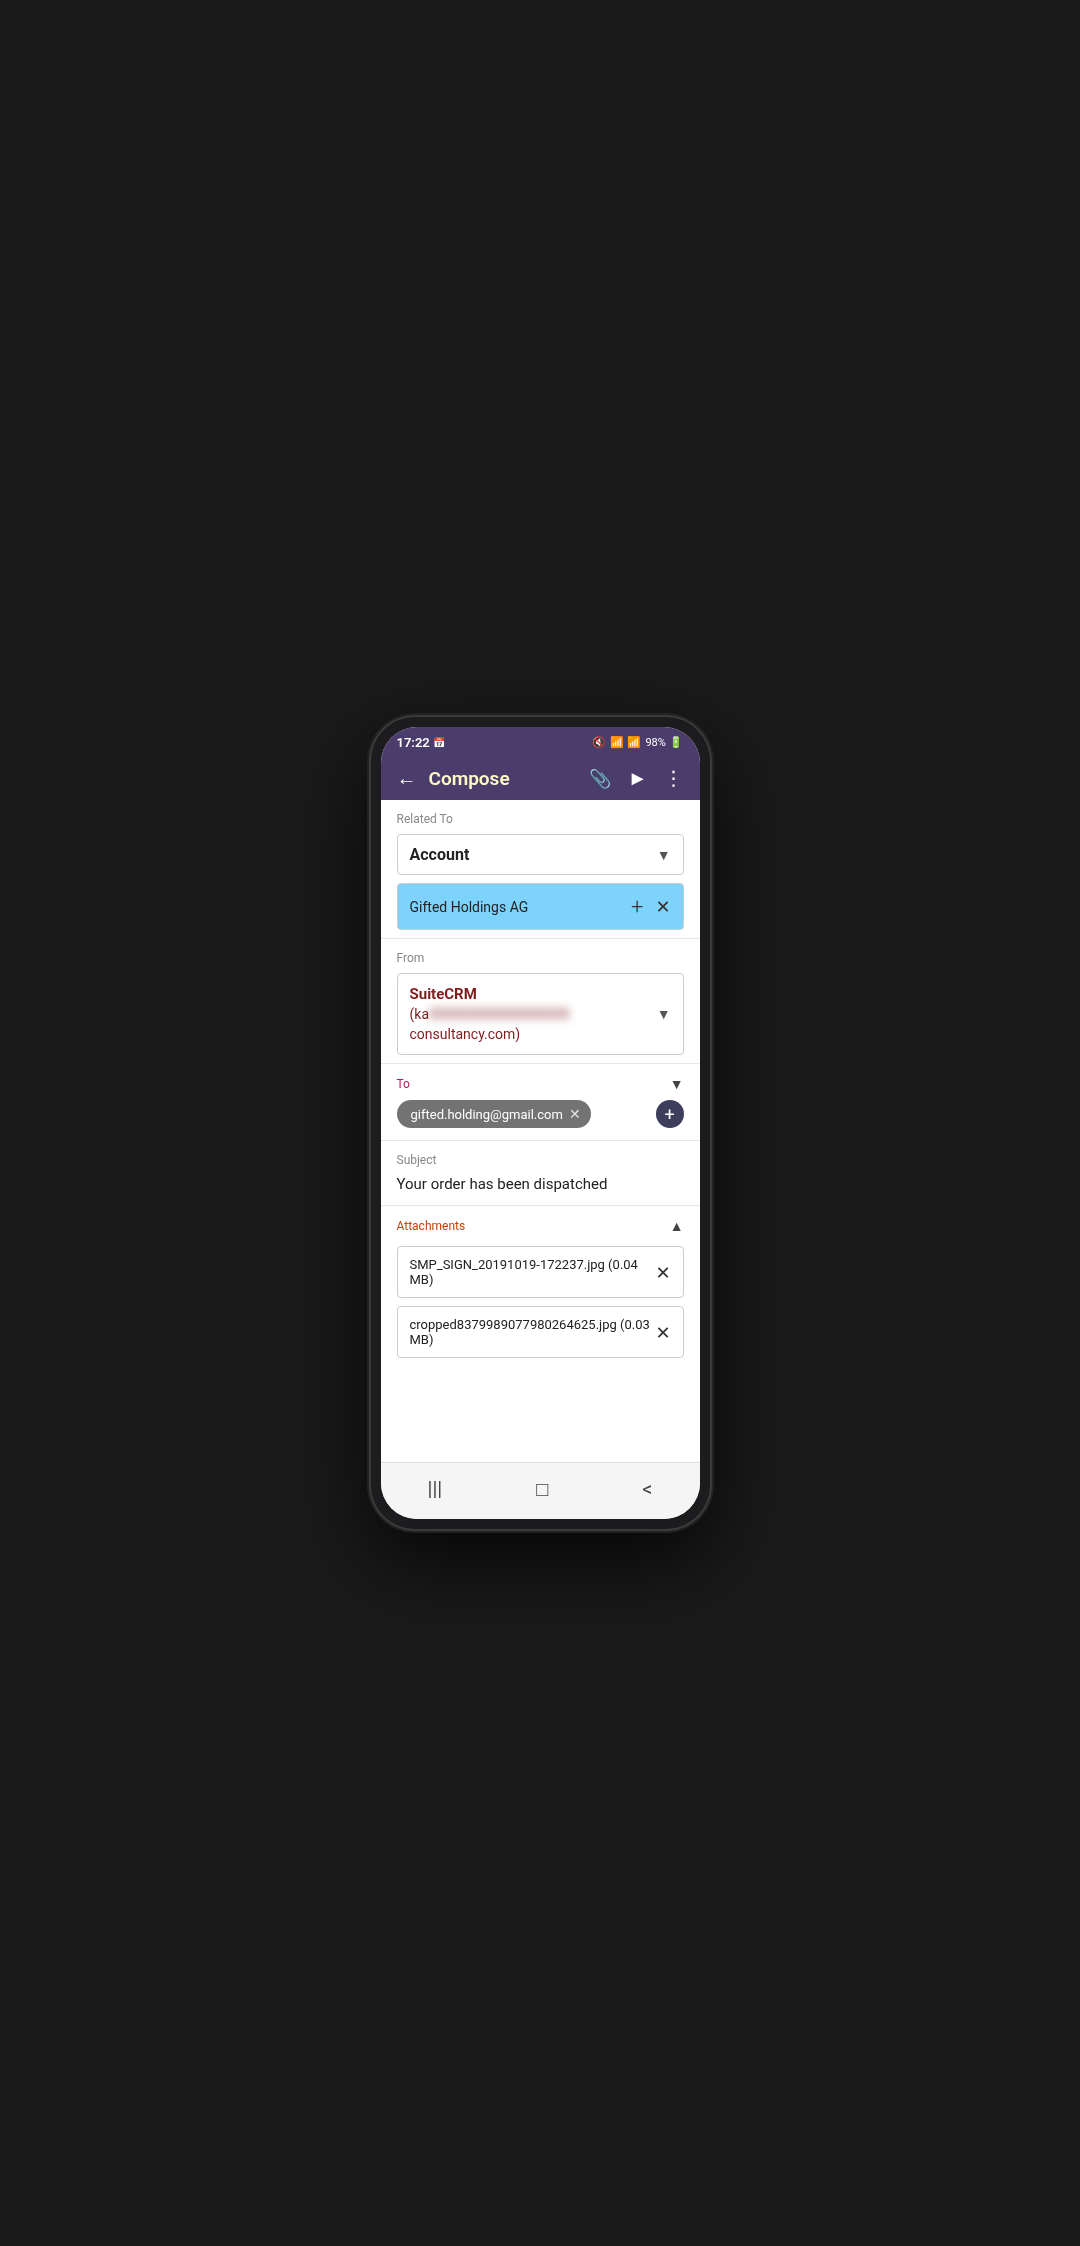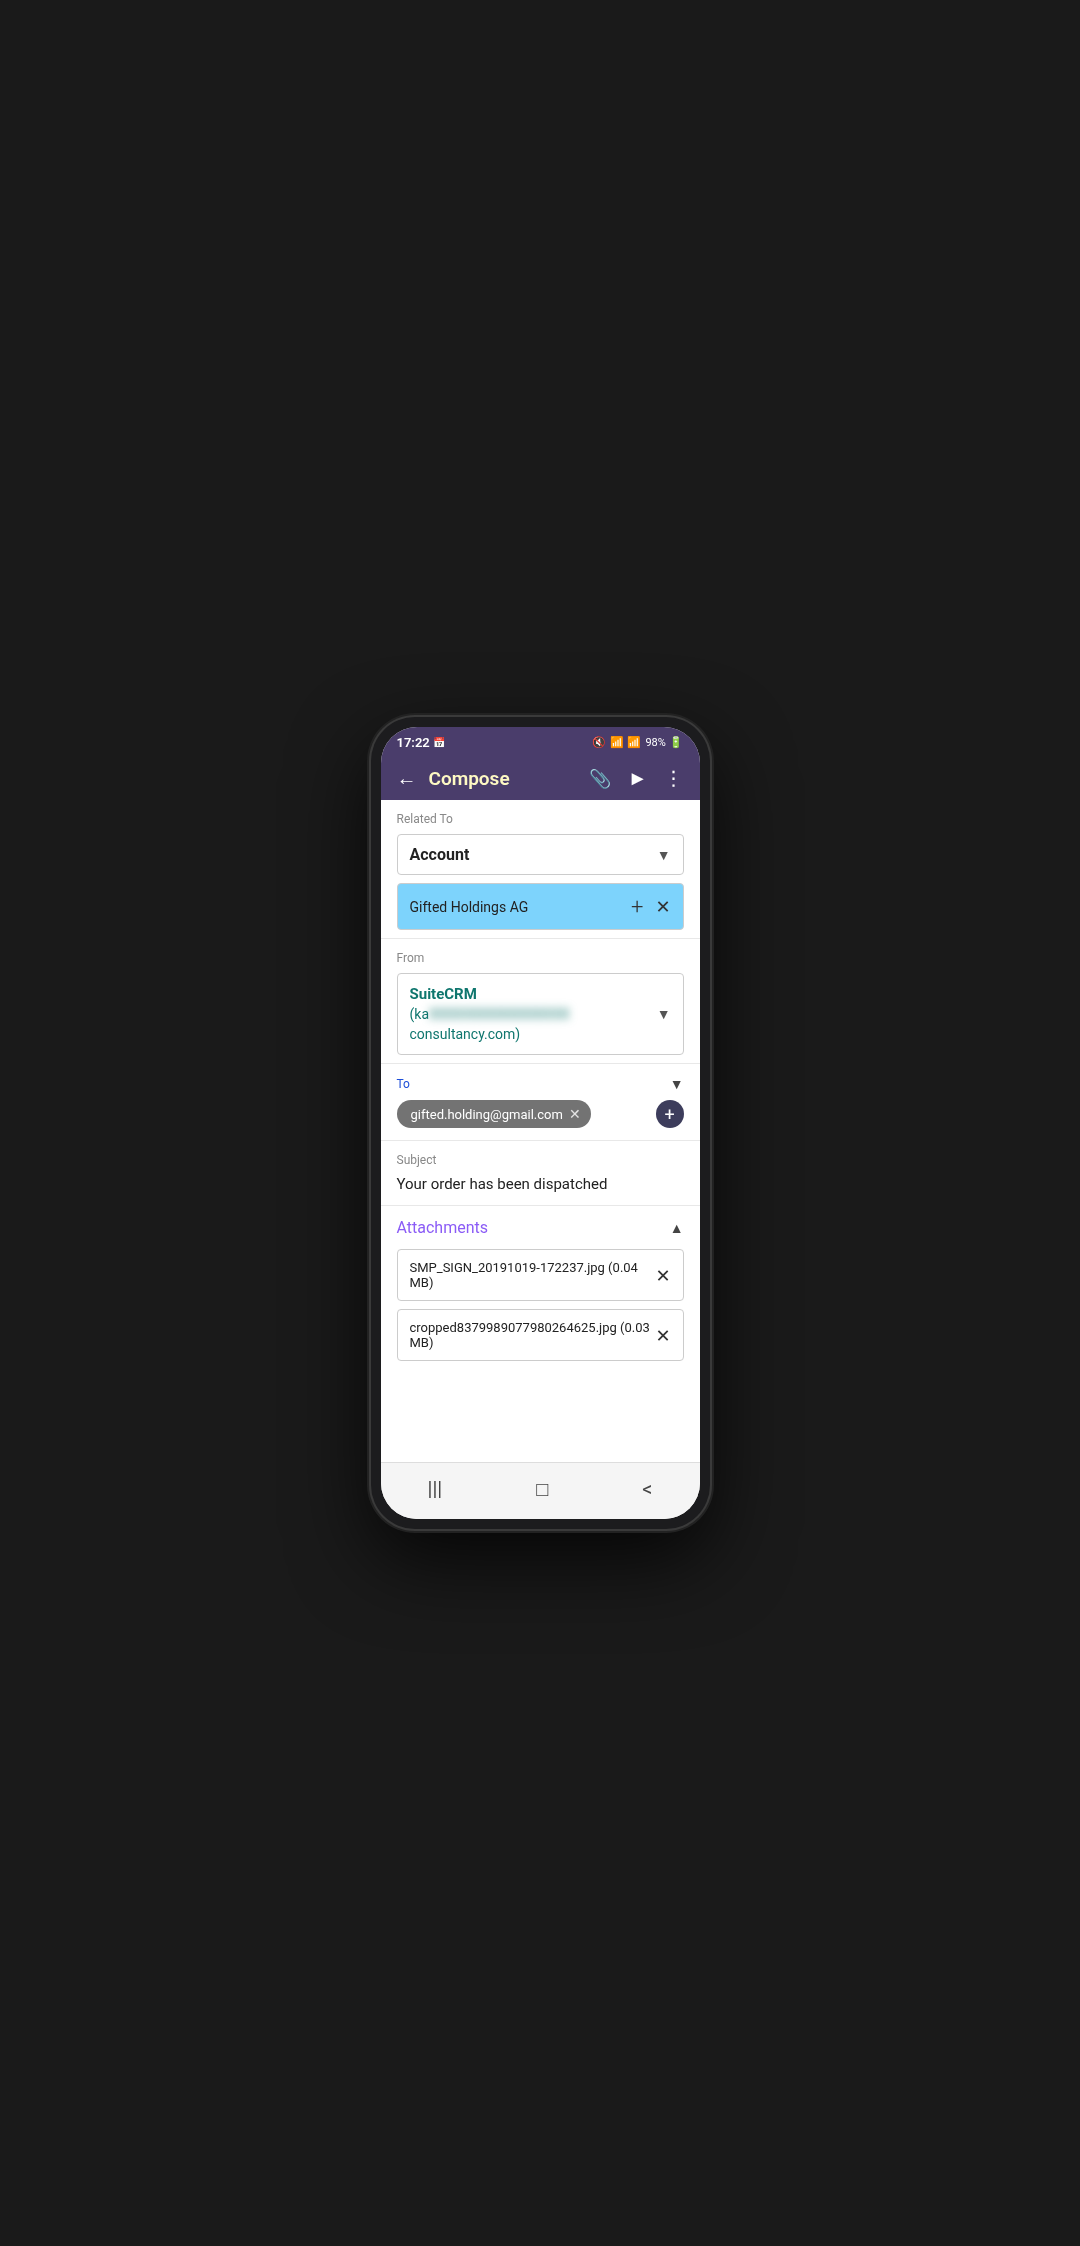--- a/index.html
+++ b/index.html
@@ -180,21 +180,21 @@
       border-radius: 4px;
       padding: 10px 12px;
       display: flex;
       align-items: center;
       justify-content: space-between;
       background: white;
     }
 
     .from-select-text {
       font-size: 14px;
-      color: #0f766e;
+      color: #7f1d1d;
       line-height: 1.4;
     }
 
     .from-select-text strong {
       font-weight: 700;
       font-size: 15px;
     }
 
     .blurred-text {
       filter: blur(4px);
@@ -208,21 +208,21 @@
     }
 
     .to-header {
       display: flex;
       justify-content: space-between;
       align-items: center;
       margin-bottom: 8px;
     }
 
     .to-label {
-      color: #1d4ed8;
+      color: #be185d;
       font-size: 12px;
     }
 
     .to-chevron {
       color: #444;
       font-size: 14px;
     }
 
     .to-content {
       display: flex;
@@ -310,22 +310,22 @@
     }
 
     .attachments-header {
       display: flex;
       justify-content: space-between;
       align-items: center;
       margin-bottom: 12px;
     }
 
     .attachments-label {
-      color: #8b5cf6;
-      font-size: 16px;
+      color: #c2410c;
+      font-size: 12px;
     }
 
     .attachments-chevron {
       color: #444;
       font-size: 14px;
     }
 
     .attachment-item {
       border: 1.5px solid #ccc;
       border-radius: 4px;

